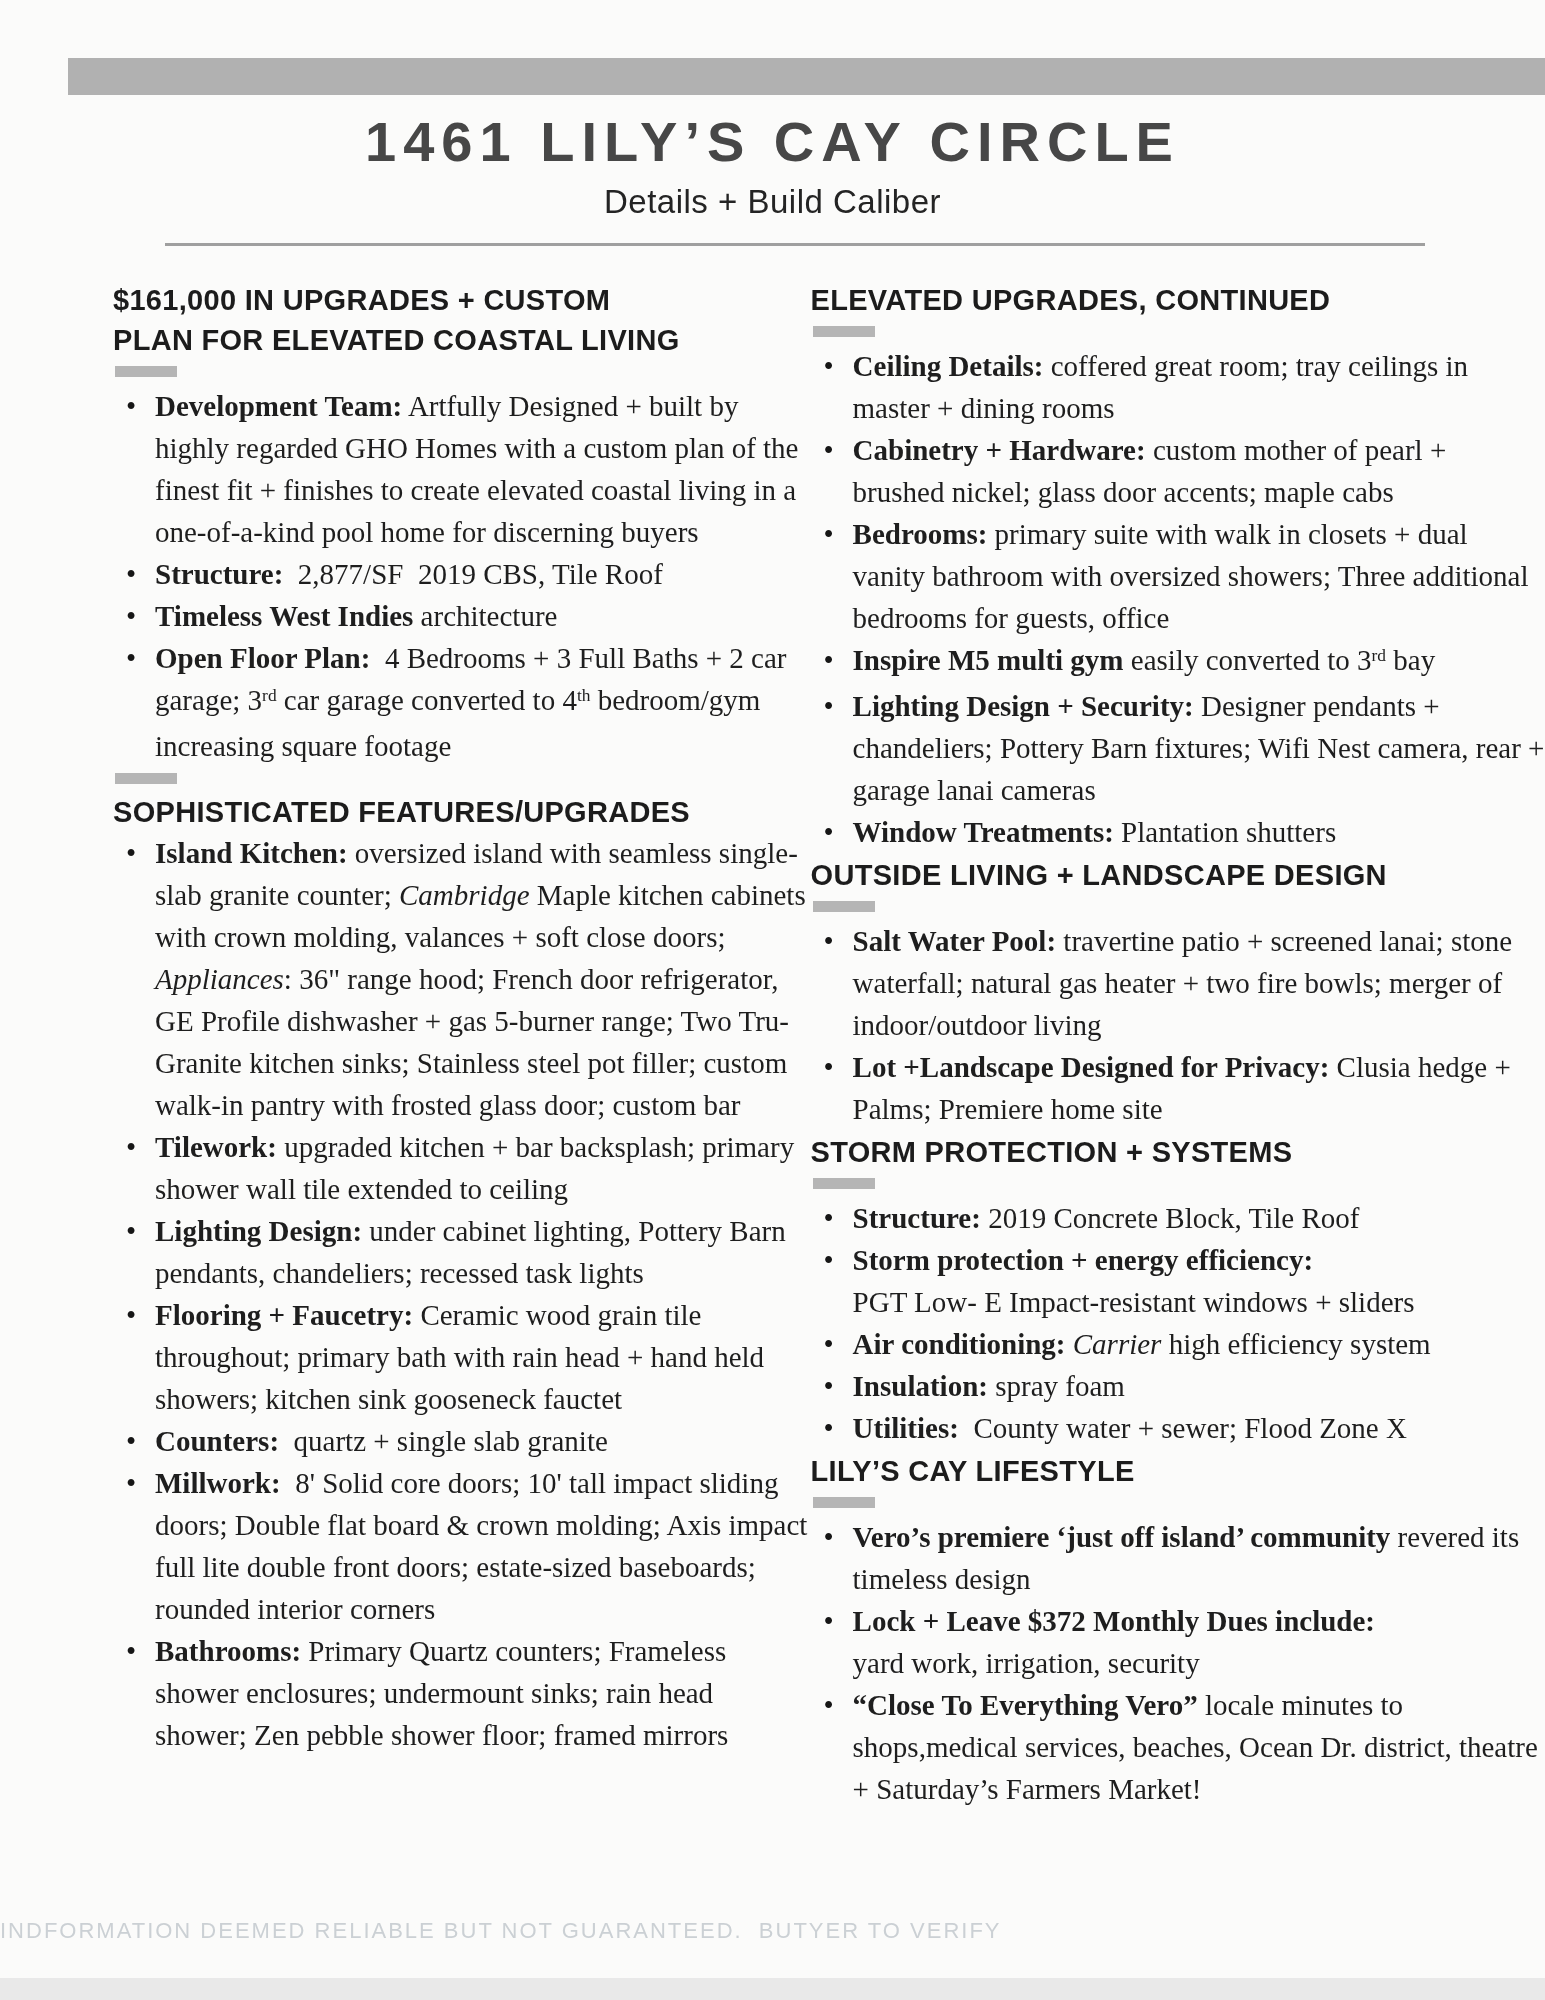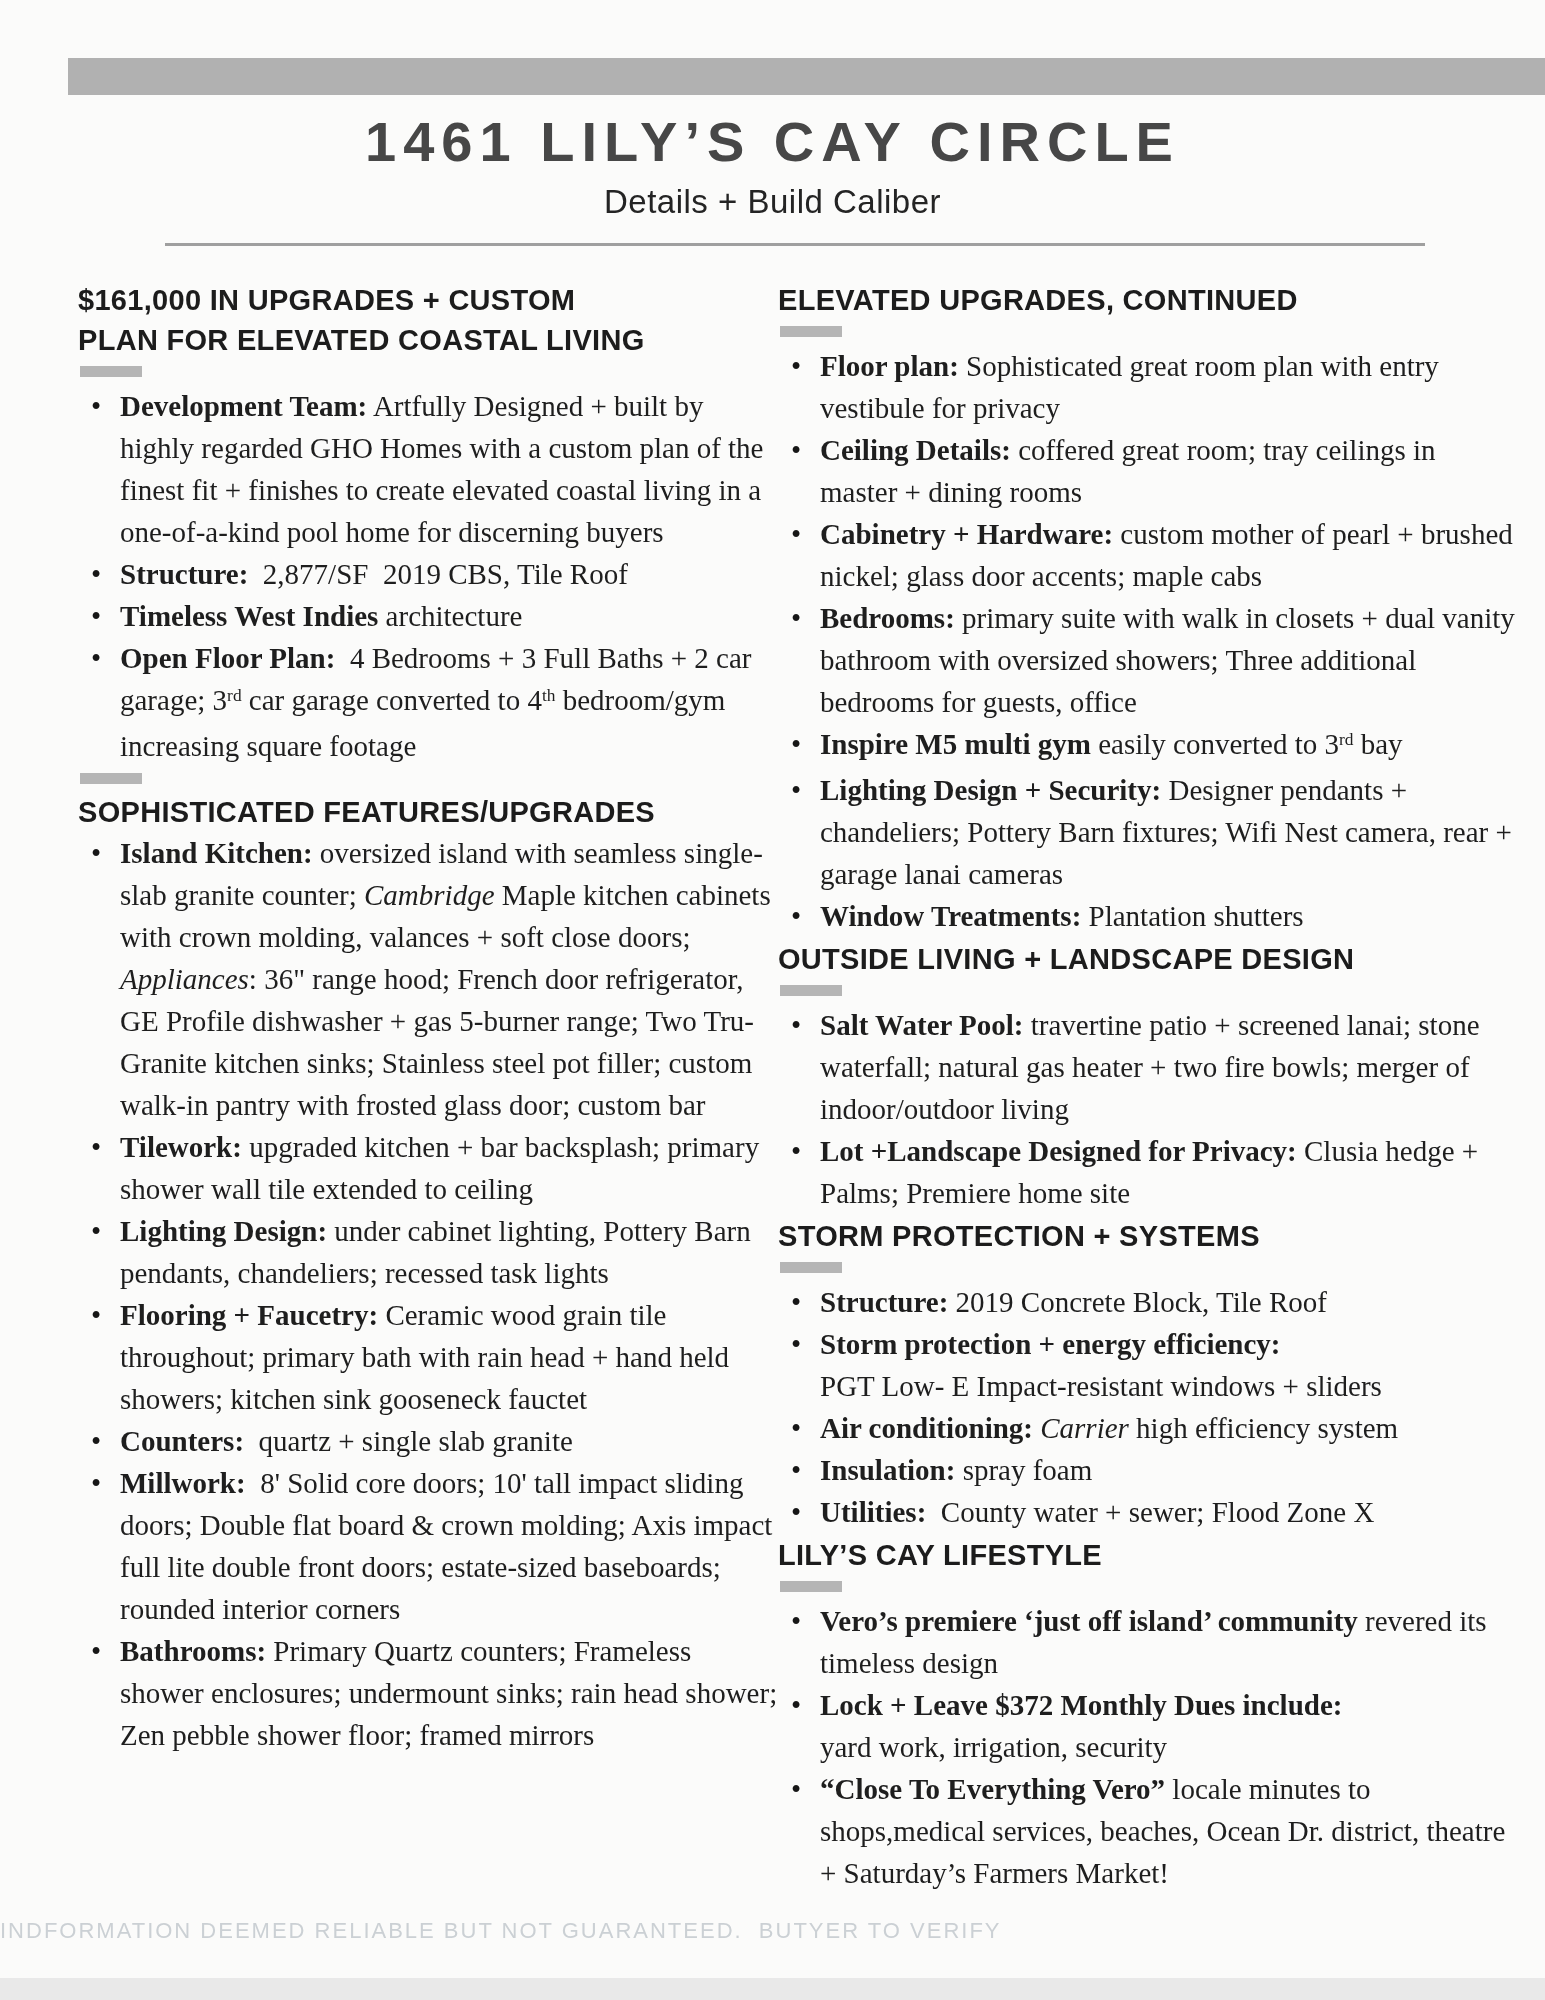--- a/index.html
+++ b/index.html
@@ -43,21 +43,21 @@
     margin:22px 120px 0 165px;
     border-top:3px solid var(--rule,#9f9f9f);
   }
   .columns{
     display:flex;
     margin-top:32px;
     padding-left:78px;
     align-items:flex-start;
   }
   .col{box-sizing:border-box;}
-  .col-left{width:700px;}
+  .col-left{width:700px;margin-left:35px;}
   .col-right{width:737px;}
   .section-heading{
     font-family:"Liberation Sans","DejaVu Sans",sans-serif;
     font-weight:700;
     font-size:29px;
     line-height:40px;
     letter-spacing:0.3px;
     color:#1c1c1c;
     white-space:pre-line;
     margin:2px 0 0 0;
@@ -129,21 +129,20 @@
           <li><span class="seg-b">Flooring + Faucetry:</span><span> Ceramic wood grain tile throughout; primary bath with rain head + hand held showers; kitchen sink gooseneck fauctet</span></li>
           <li><span class="seg-b">Counters:</span><span> &nbsp;quartz + single slab granite</span></li>
           <li><span class="seg-b">Millwork:</span><span> &nbsp;8' Solid core doors; 10' tall impact sliding doors; Double flat board &amp; crown molding; Axis impact full lite double front doors; estate-sized baseboards; rounded interior corners</span></li>
           <li><span class="seg-b">Bathrooms:</span><span> Primary Quartz counters; Frameless shower enclosures; undermount sinks; rain head shower; Zen pebble shower floor; framed mirrors</span></li>
         </ul>
       </div>
     <div class="col col-right">
         <div class="section-heading">ELEVATED UPGRADES, CONTINUED</div>
         <div class="minibar"></div>
         <ul class="bullets">
-          <li><span class="seg-b">Floor plan:</span><span> Sophisticated great room plan with entry vestibule for privacy</span></li>
           <li><span class="seg-b">Ceiling Details:</span><span> coffered great room; tray ceilings in master + dining rooms</span></li>
           <li><span class="seg-b">Cabinetry + Hardware:</span><span> custom mother of pearl + brushed nickel; glass door accents; maple cabs</span></li>
           <li><span class="seg-b">Bedrooms:</span><span> primary suite with walk in closets + dual vanity bathroom with oversized showers; Three additional bedrooms for guests, office</span></li>
           <li><span class="seg-b">Inspire M5 multi gym</span><span> easily converted to 3</span><span class="seg-sup">rd</span><span> bay</span></li>
           <li><span class="seg-b">Lighting Design + Security:</span><span> Designer pendants + chandeliers; Pottery Barn fixtures; Wifi Nest camera, rear + garage lanai cameras</span></li>
           <li><span class="seg-b">Window Treatments:</span><span> Plantation shutters</span></li>
         </ul>
         <div class="section-heading">OUTSIDE LIVING + LANDSCAPE DESIGN</div>
         <div class="minibar"></div>
         <ul class="bullets">

